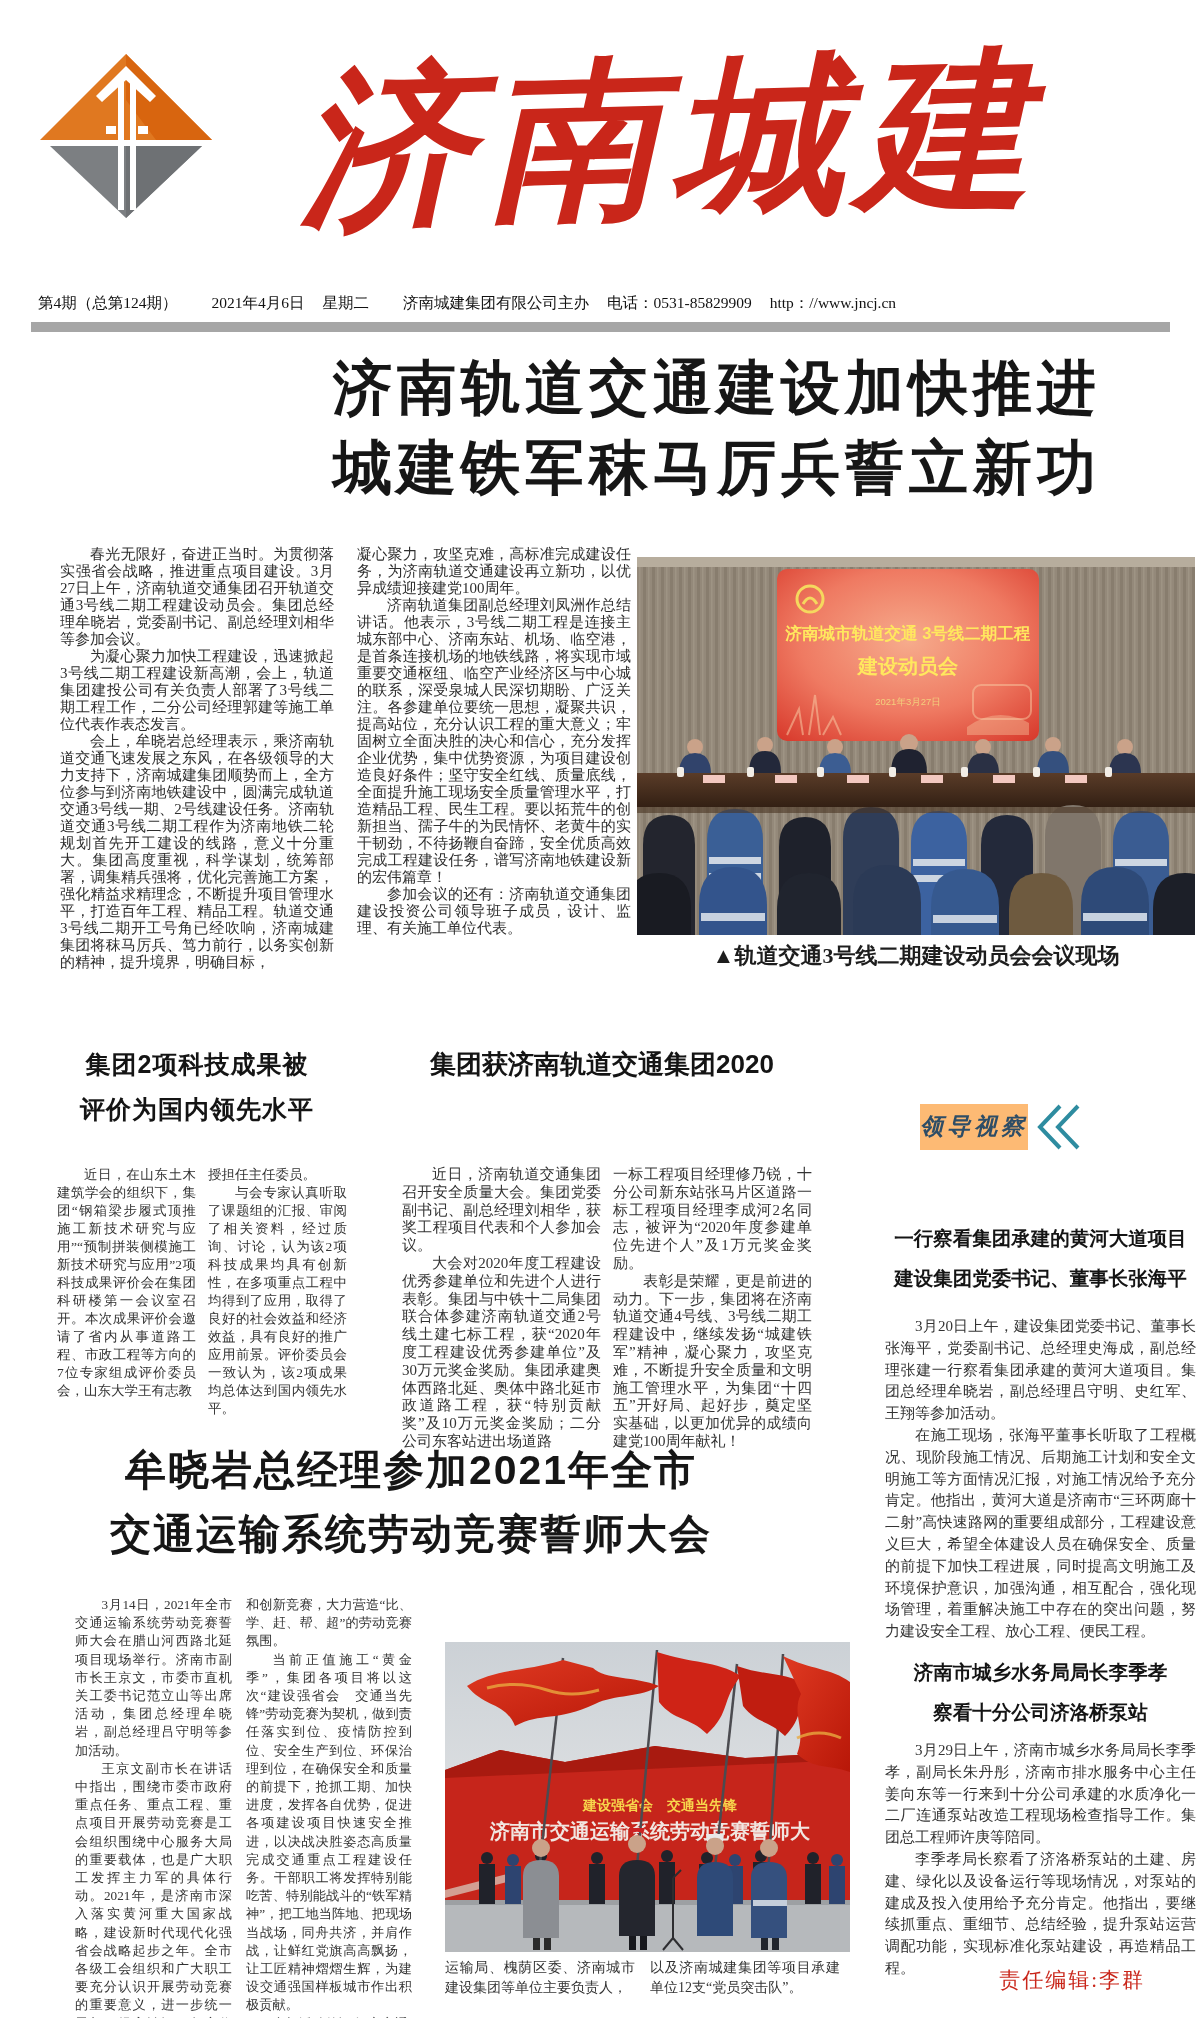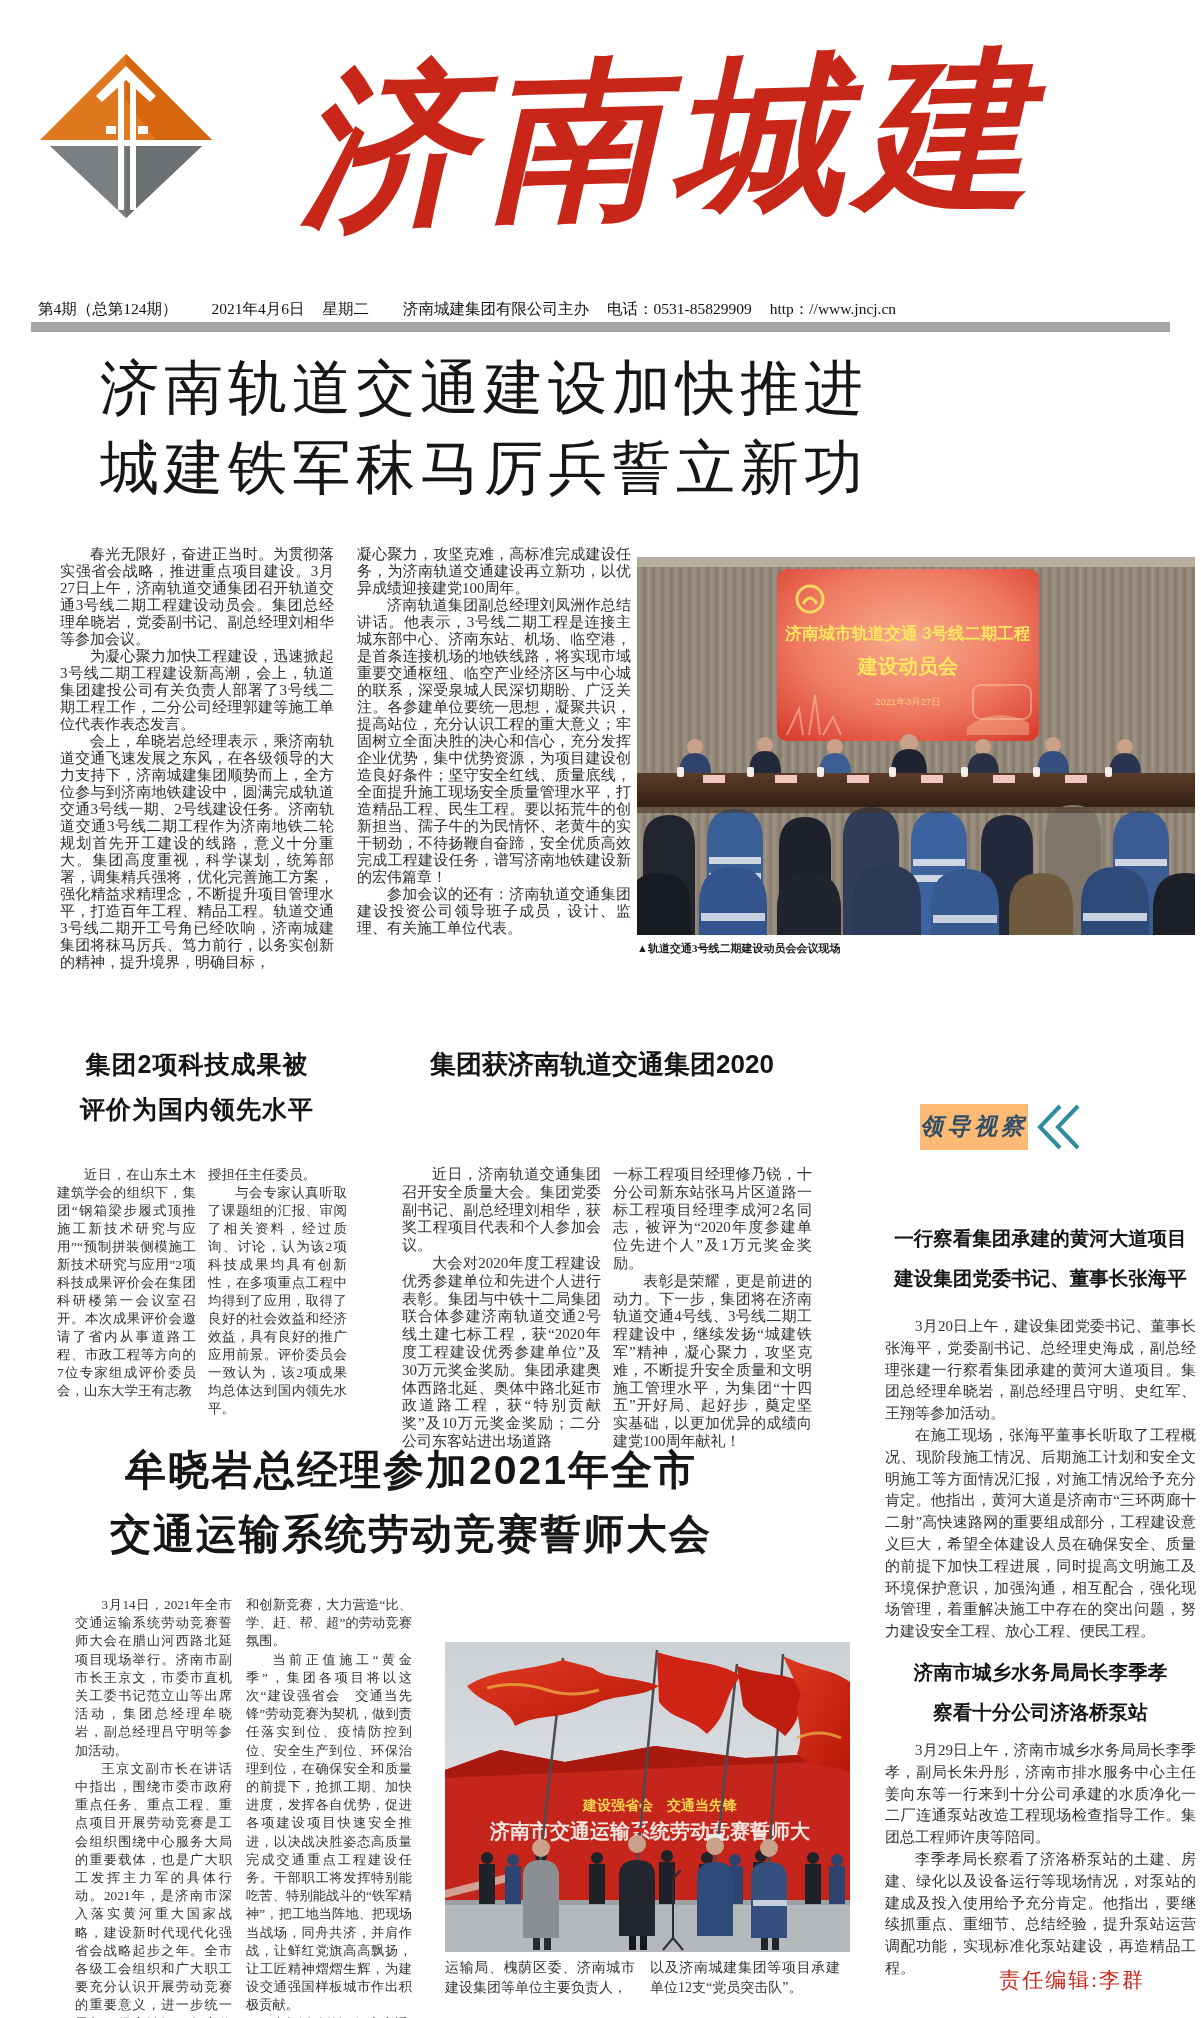--- a/index.html
+++ b/index.html
@@ -8,32 +8,32 @@
   .abs{position:absolute;}
   .sans{font-family:"Liberation Sans","DejaVu Sans",sans-serif;}
   p{margin:0;}
   .body p{text-align:justify;text-indent:2em;}
   .body p.cont{text-indent:0;}
   
   #logo{left:36px;top:52px;width:180px;height:168px;}
   #paper-title{left:222px;top:18px;width:900px;height:240px;line-height:240px;text-align:center;
     color:#c9261a;font-size:172px;font-weight:bold;font-style:italic;letter-spacing:14px;
     font-family:"DejaVu Serif","Liberation Serif",serif;transform:rotate(-1.5deg);}
-  #info-line{left:38px;top:293px;width:1140px;font-size:15.5px;color:#111;display:flex;gap:0;white-space:nowrap;margin-top:6px;}
+  #info-line{left:38px;top:293px;width:1140px;font-size:15.5px;color:#111;display:flex;gap:0;white-space:nowrap;}
   #info-line span{display:inline-block;}
   .gap-s{width:18px;} .gap-m{width:34px;}
   #gray-bar{left:31px;top:322px;width:1139px;height:10px;background:#a6a6a6;}
   
-  #lead-headline{left:100px;top:348px;width:1001px;text-align:left;font-weight:normal;color:#161616;
+  #lead-headline{left:100px;top:348px;width:1001px;text-align:right;font-weight:bold;color:#161616;
     font-size:59px;line-height:80px;letter-spacing:5px;}
   .lead-col{top:546px;width:274px;height:408px;font-size:15px;line-height:17px;color:#2e2e2e;}
   #lead-col1{left:60px;}
   #lead-col2{left:357px;}
   #photo1{left:637px;top:557px;width:558px;height:378px;}
-  #photo1-caption{left:637px;top:941px;width:558px;text-align:left;font-size:11px;color:#1d1d1d;font-weight:bold;}
+  #photo1-caption{left:637px;top:941px;width:558px;text-align:center;font-size:22px;color:#1d1d1d;font-weight:bold;}
   
   #tech-headline{left:47px;top:1042px;width:300px;text-align:center;font-weight:bold;color:#141414;
     font-size:25px;line-height:45px;letter-spacing:1px;}
   .tech-col{top:1166px;width:139px;height:240px;font-size:13.5px;line-height:18px;color:#333;}
   #tech-col1{left:57px;}
   #tech-col2{left:208px;}
   #award-headline{left:392px;top:1042px;width:420px;text-align:center;font-weight:bold;color:#141414;
     font-size:26px;line-height:45px;}
   .award-col{top:1166px;width:199px;height:240px;font-size:15px;line-height:17.8px;color:#333;font-family:Liberation Serif, serif;}
   #award-col1{left:402px;}

